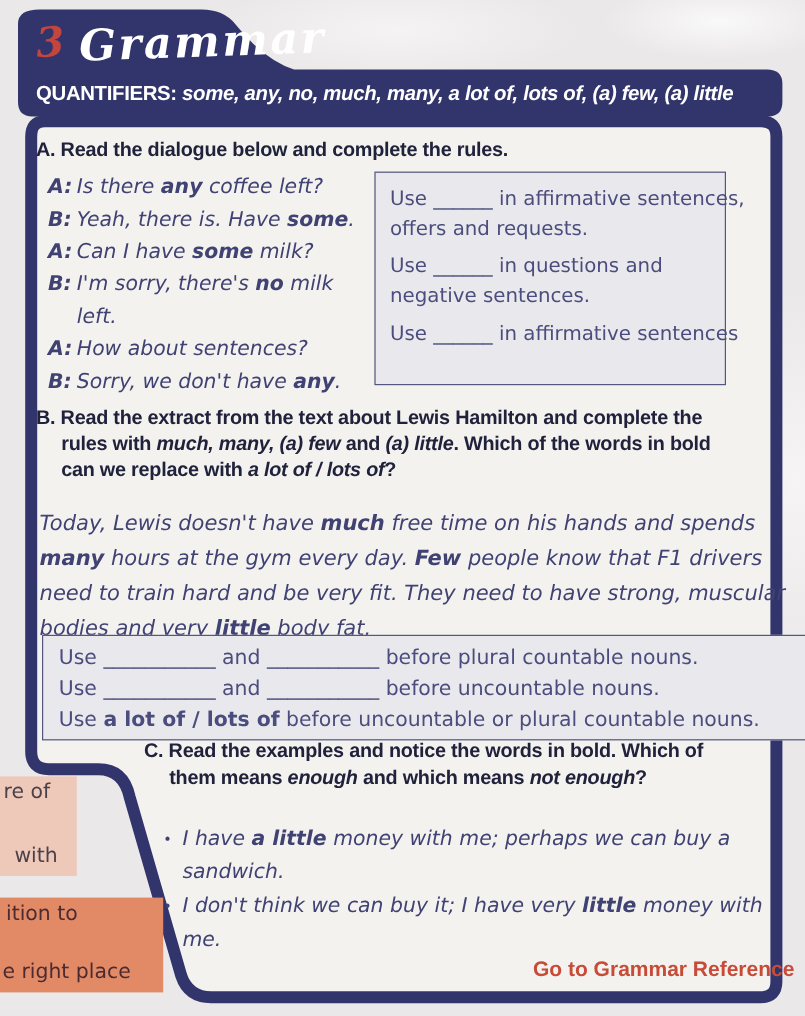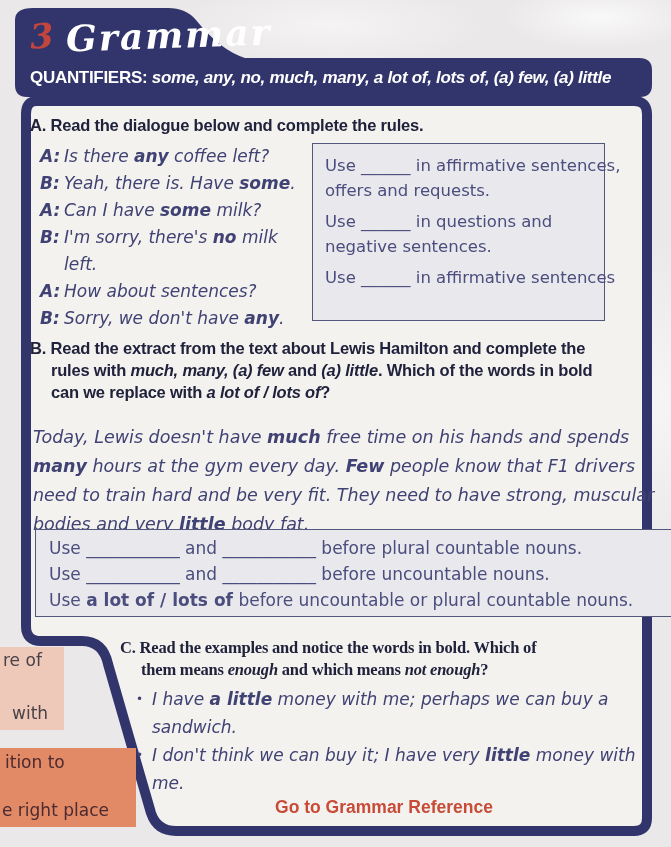--- a/index.html
+++ b/index.html
@@ -21,21 +21,21 @@
   .banner{left:30px;top:66px;width:620px;font:bold 17px/24px "Liberation Sans",sans-serif;color:#ffffff;letter-spacing:-0.3px;white-space:nowrap;}
   .banner-items{font-style:italic;}
 
   
   .heading{font:bold 16.5px/22px "Liberation Sans",sans-serif;color:#20223c;letter-spacing:-0.2px;}
   .hline{white-space:nowrap;}
   .hline.indent{padding-left:21px;}
 
   #heading-a{left:30px;top:114px;width:610px;}
   #heading-b{left:30px;top:337px;width:625px;}
-  #heading-c{left:120px;top:637px;width:530px;font-family:Liberation Serif, serif;}
+  #heading-c{left:120px;top:615px;width:530px;}
 
   
   #dialogue{left:40px;top:143px;width:270px;}
   .dlg-row{display:flex;font:italic 17px/27px "DejaVu Sans",sans-serif;color:#3f4273;}
   .dlg-label{font-weight:bold;width:24px;flex:none;}
   .dlg-text{width:238px;}
 
   
   .rulebox{background:#e9e8ec;border:1.5px solid #53567d;box-sizing:border-box;color:#4a4d7d;}
   #rules-a{left:312px;top:143px;width:293px;height:178px;padding:9px 12px;font:16.5px/25px "DejaVu Sans",sans-serif;}
@@ -48,21 +48,21 @@
   #extract .line{font:italic 17.5px/29px "DejaVu Sans",sans-serif;color:#3f4273;}
 
   
   #examples{left:136px;top:685px;width:505px;}
   .example{font:italic 17px/28px "DejaVu Sans",sans-serif;color:#3f4273;}
   .ex-l1{display:flex;}
   .bullet{flex:none;width:16px;font-style:normal;font-size:12px;line-height:28px;color:#3f4273;}
   .ex-l2{margin-left:16px;}
 
   
-  #grammar-ref{left:134px;top:797px;width:500px;text-align:center;
+  #grammar-ref{left:162px;top:797px;width:500px;text-align:right;
     font:bold 17.5px "Liberation Sans",sans-serif;color:#c84b38;cursor:pointer;}
 
   
   .frag{overflow:hidden;text-align:center;}
   #frag1{left:0;top:647px;width:64px;height:83px;background:#eec9b9;}
   #frag2{left:0;top:748px;width:112px;height:79px;background:#e18a65;padding-left:24px;}
   .fline{position:absolute;font:17px "DejaVu Sans",sans-serif;white-space:nowrap;}
   #frag1 .fline{color:#4a4149;}
   #frag2 .fline{color:#4b2a31;}
   .f1a{left:3px;top:3px;}

